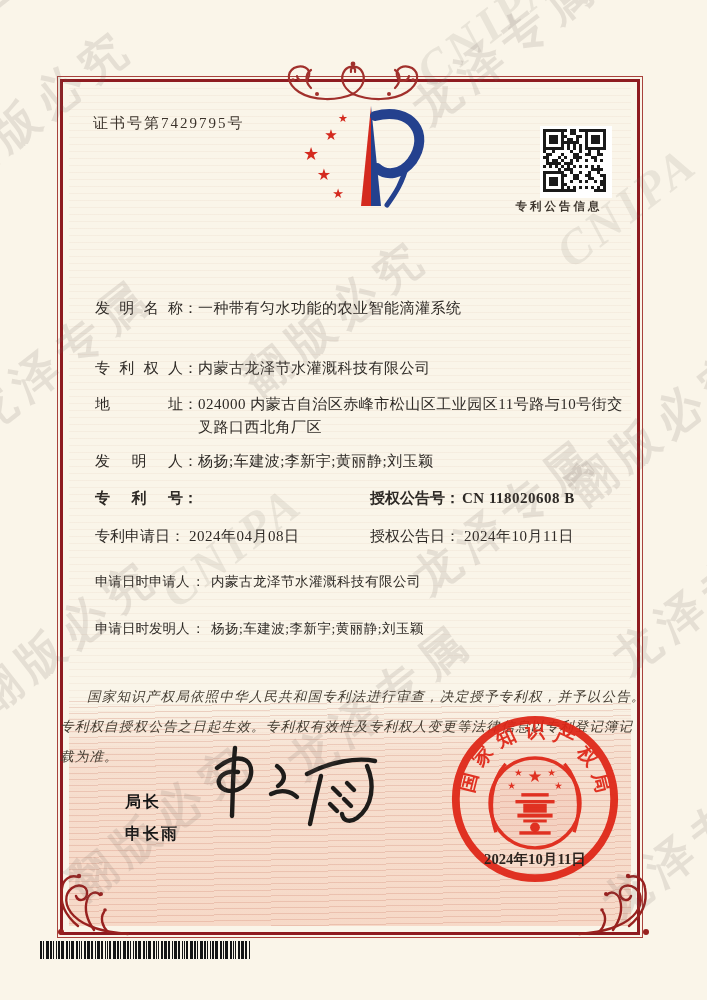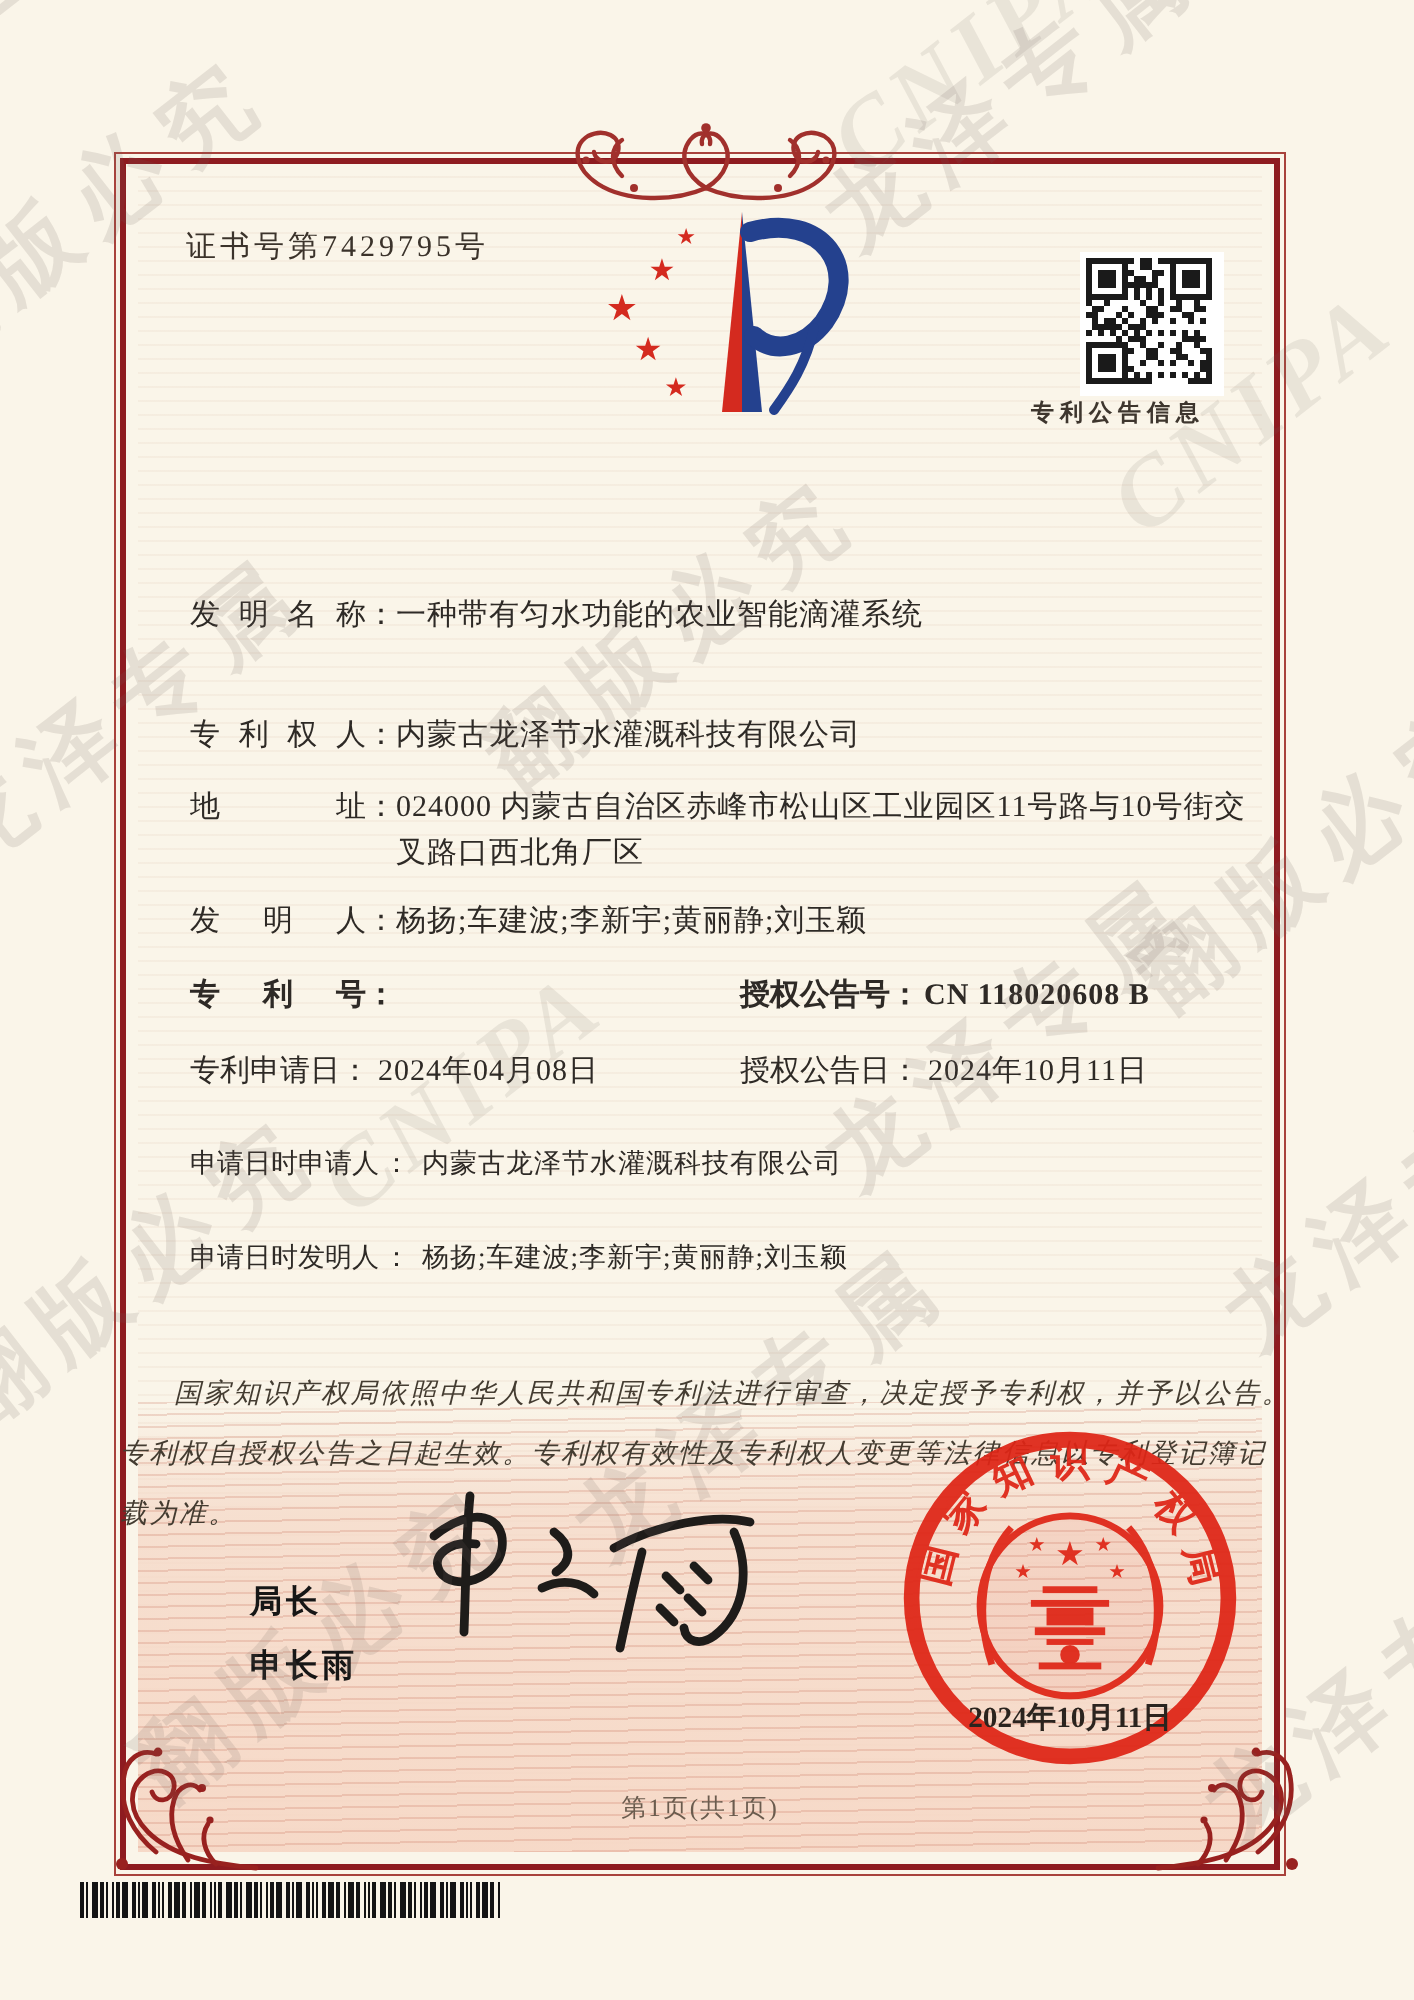--- a/index.html
+++ b/index.html
@@ -487,21 +487,20 @@
         <rect x="78" y="111" width="24" height="3"></rect>
         <circle cx="90" cy="119" r="5"></circle>
         <rect x="74" y="123" width="32" height="3.5"></rect>
       </g>
       <path d="M50,124 C42,100 44,72 60,54" fill="none" stroke="#df2516" stroke-width="3.5"></path>
       <path d="M130,124 C138,100 136,72 120,54" fill="none" stroke="#df2516" stroke-width="3.5"></path>
       <text x="90" y="156" font-size="15" font-weight="bold" fill="#1c1712" text-anchor="middle">2024年10月11日</text>
     </g>
   </svg>
 
-  <div class="page-info">第1页(共1页)</div>
 
   <svg class="barcode" id="barcode-svg" width="215" height="18" viewBox="0 0 215 18">
       <rect x="0" y="0" width="2" height="18" fill="#141414"></rect>
       <rect x="3" y="0" width="1" height="18" fill="#141414"></rect>
       <rect x="6" y="0" width="3" height="18" fill="#141414"></rect>
       <rect x="10" y="0" width="2" height="18" fill="#141414"></rect>
       <rect x="13" y="0" width="1" height="18" fill="#141414"></rect>
       <rect x="16" y="0" width="1" height="18" fill="#141414"></rect>
       <rect x="18" y="0" width="2" height="18" fill="#141414"></rect>
       <rect x="21" y="0" width="3" height="18" fill="#141414"></rect>

